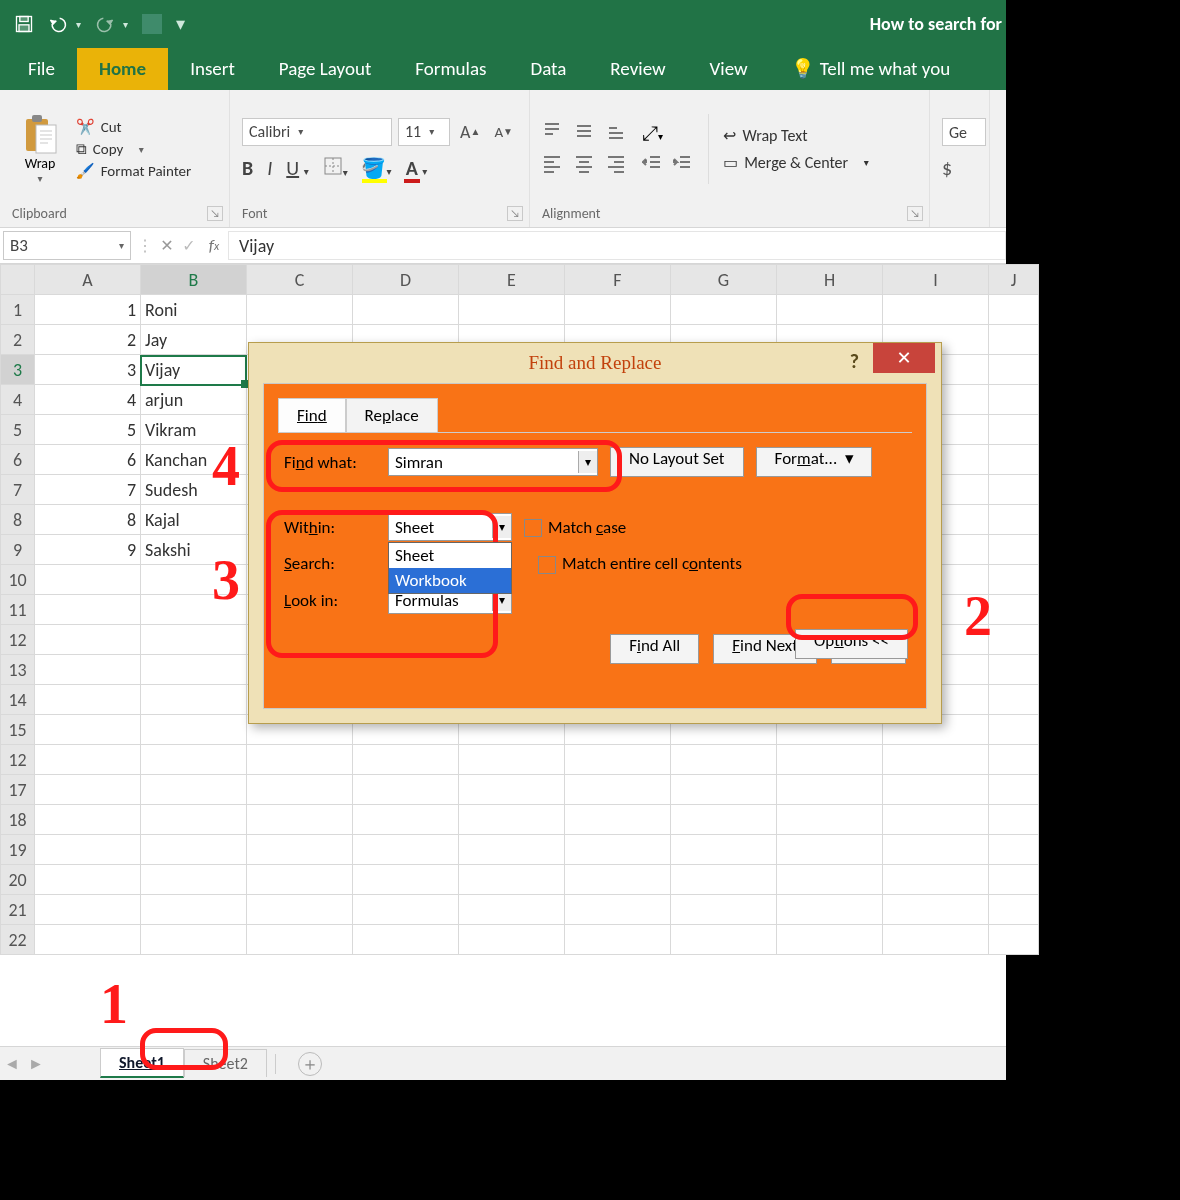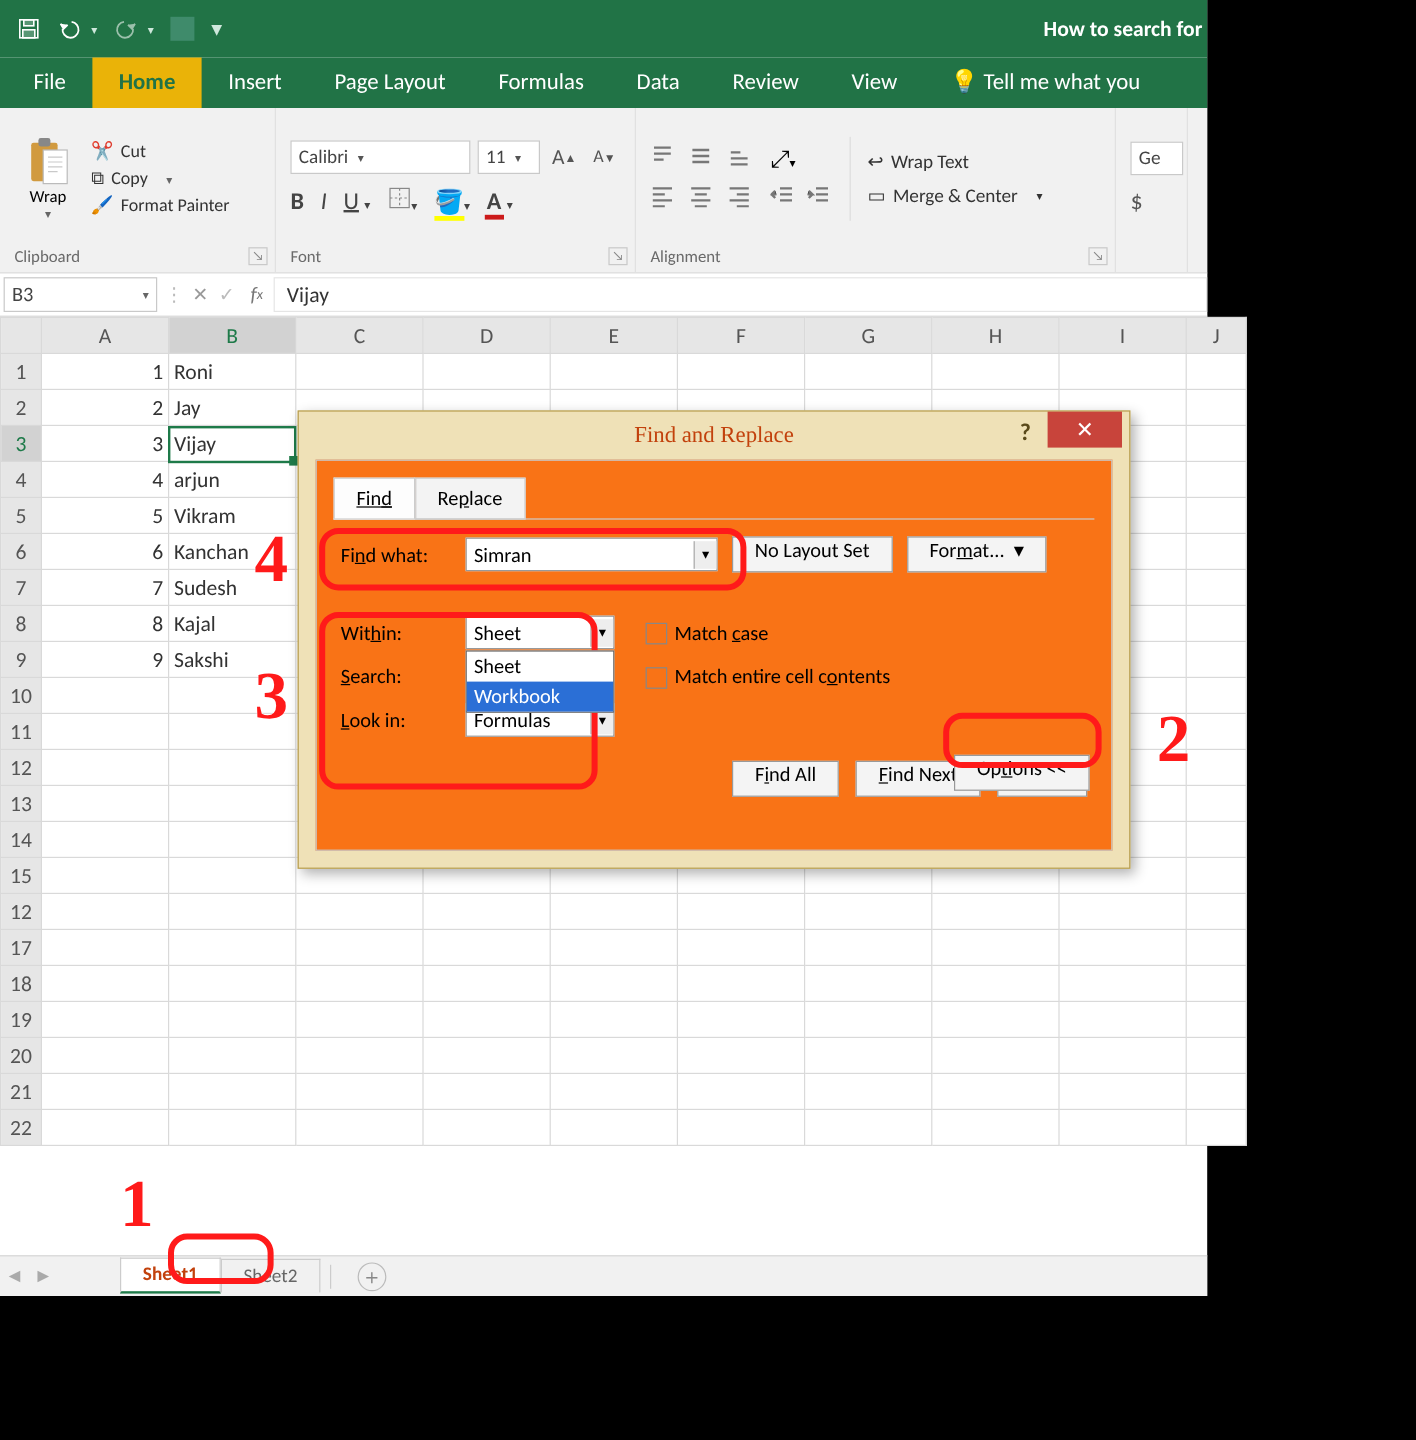--- a/index.html
+++ b/index.html
@@ -64,21 +64,21 @@
   .grid tr.selrow th.rh { background: #d2d2d2; color:#1e7a49;}
   .grid th.rh.selR { background:#d2d2d2; color:#1e7a49;}
   .grid th.ch.selC { background:#d2d2d2; color:#1e7a49;}
   .selcell { position: absolute; border: 2px solid #1e7a49; }
   .selcell .handle { position: absolute; right: -4px; bottom: -4px; width: 8px; height: 8px; background: #1e7a49;}
 
   
   .sheetbar { height: 34px; background: #f1f1f1; border-top: 1px solid #d6d6d6; display: flex; align-items: center; font-size: 16px; color: #666;}
   .navarr { width: 24px; text-align: center; color:#aaa;}
   .stab { padding: 4px 18px; border: 1px solid #ccc; border-bottom: none; background: #fff; margin-top: -1px; }
-  .stab.active { color: #c2410c; font-weight: 600; border-bottom: 2px solid #1e7a49;}
+  .stab.active { color: #0f172a; font-weight: 600; border-bottom: 2px solid #1e7a49; text-decoration: underline;}
   .stab.in { background:#f1f1f1;}
   .stsep { width:1px; height:20px; background:#ccc; margin:0 8px;}
   .newsheet { width:24px;height:24px; border:1px solid #bbb; border-radius:50%; display:flex;align-items:center;justify-content:center; color:#888; margin-left:14px; font-size:18px;}
 
   
   .dialog { position: absolute; left: 248px; top: 342px; width: 694px; background: #efe1b7; border: 1px solid #b79d4d; box-shadow: 4px 4px 10px rgba(0,0,0,.3); font-family: "Segoe UI", Arial, sans-serif; }
   .dlg-title { height: 40px; display: flex; align-items: center; position: relative; }
   .dlg-title .t { flex: 1; text-align: center; font-size: 19px; color: #c2410c; font-family: Liberation Serif, serif;}
   .dlg-title .help { position: absolute; right: 82px; top: 6px; font-size: 20px; font-weight: 700; color: #5a4a1b;}
   .dlg-title .close { position: absolute; right: 6px; top: 0px; width: 62px; height: 30px; background: #c8443b; display: flex; align-items: center; justify-content: center; color: #fff; font-size: 18px;}
@@ -634,21 +634,21 @@
         <div class="frow">
           <span class="lbl">Wit<u class="hot">h</u>in:</span>
           <span class="fld drop-open">
             <span>Sheet</span>
               <span class="dd">▾</span>
             <div class="opts">
               <div class="opt">Sheet</div>
               <div class="opt hl">Workbook</div>
             </div>
           </span>
-          <span style="margin-left:14px"><span class="chk"></span>Match <u class="hot">c</u>ase</span>
+          <span style=""><span class="chk"></span>Match <u class="hot">c</u>ase</span>
         </div>
         <div class="frow">
           <span class="lbl"><u class="hot">S</u>earch:</span>
           <span style="width:124px"></span>
           <span style="margin-left:14px"><span class="chk"></span>Match entire cell c<u class="hot">o</u>ntents</span>
         </div>
         <div class="frow">
           <span class="lbl"><u class="hot">L</u>ook in:</span>
           <span class="fld" style="width:124px">
               <span>Formulas</span>

